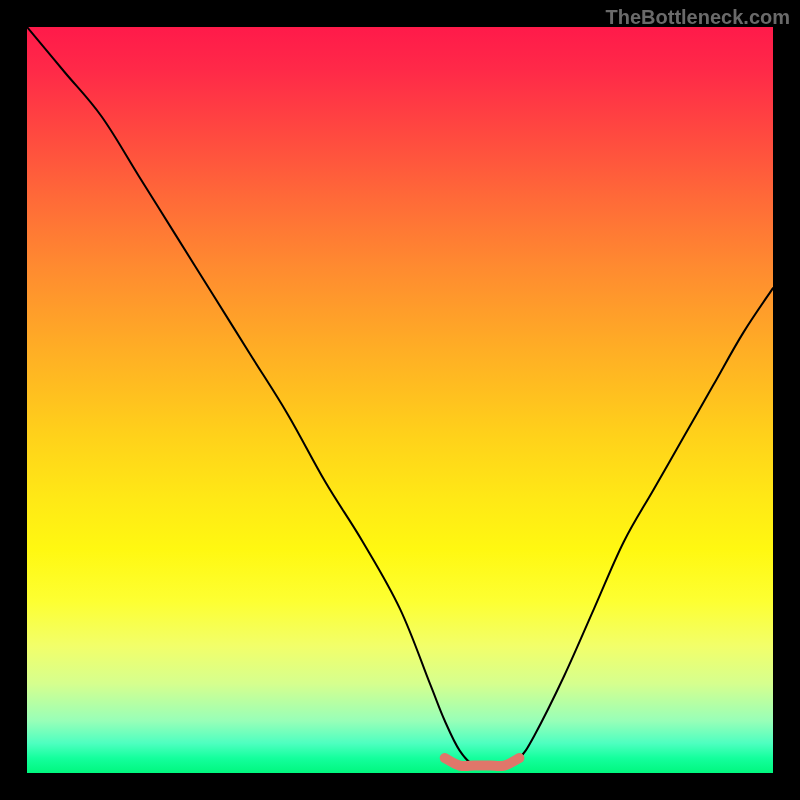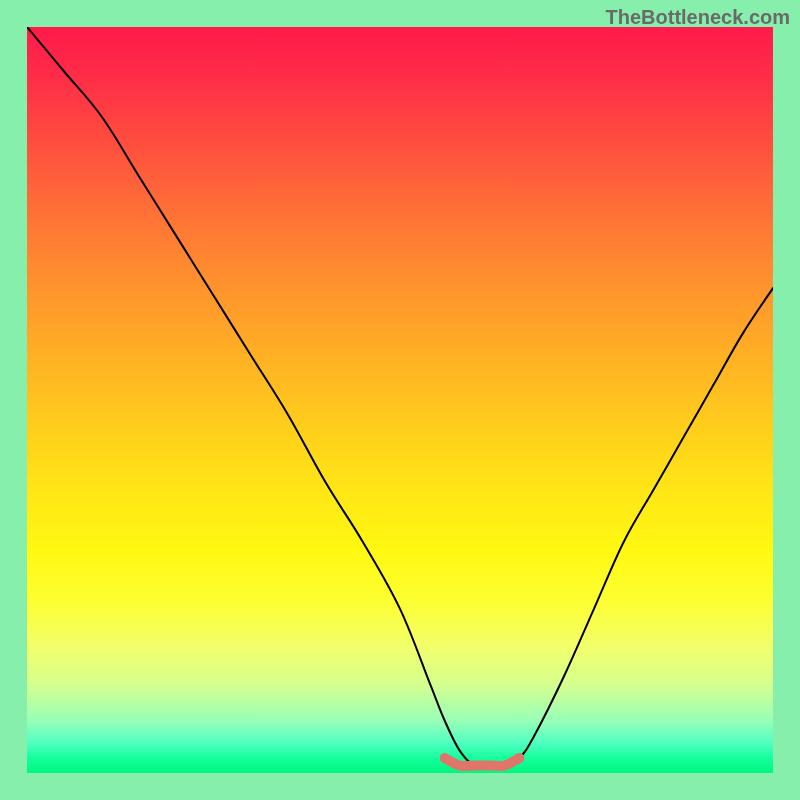--- a/index.html
+++ b/index.html
@@ -4,21 +4,21 @@
 <style>
   body {
     margin: 0;
     padding: 0;
     background: #fff;
   }
   .container {
     width: 800px;
     height: 800px;
     position: relative;
-    background: #86efac;
+    background: #000000;
   }
   .watermark {
     position: absolute;
     top: 6px;
     right: 10px;
     font-family: Arial, Helvetica, sans-serif;
     font-size: 20px;
     font-weight: bold;
     color: #6a6a6a;
     z-index: 10;

